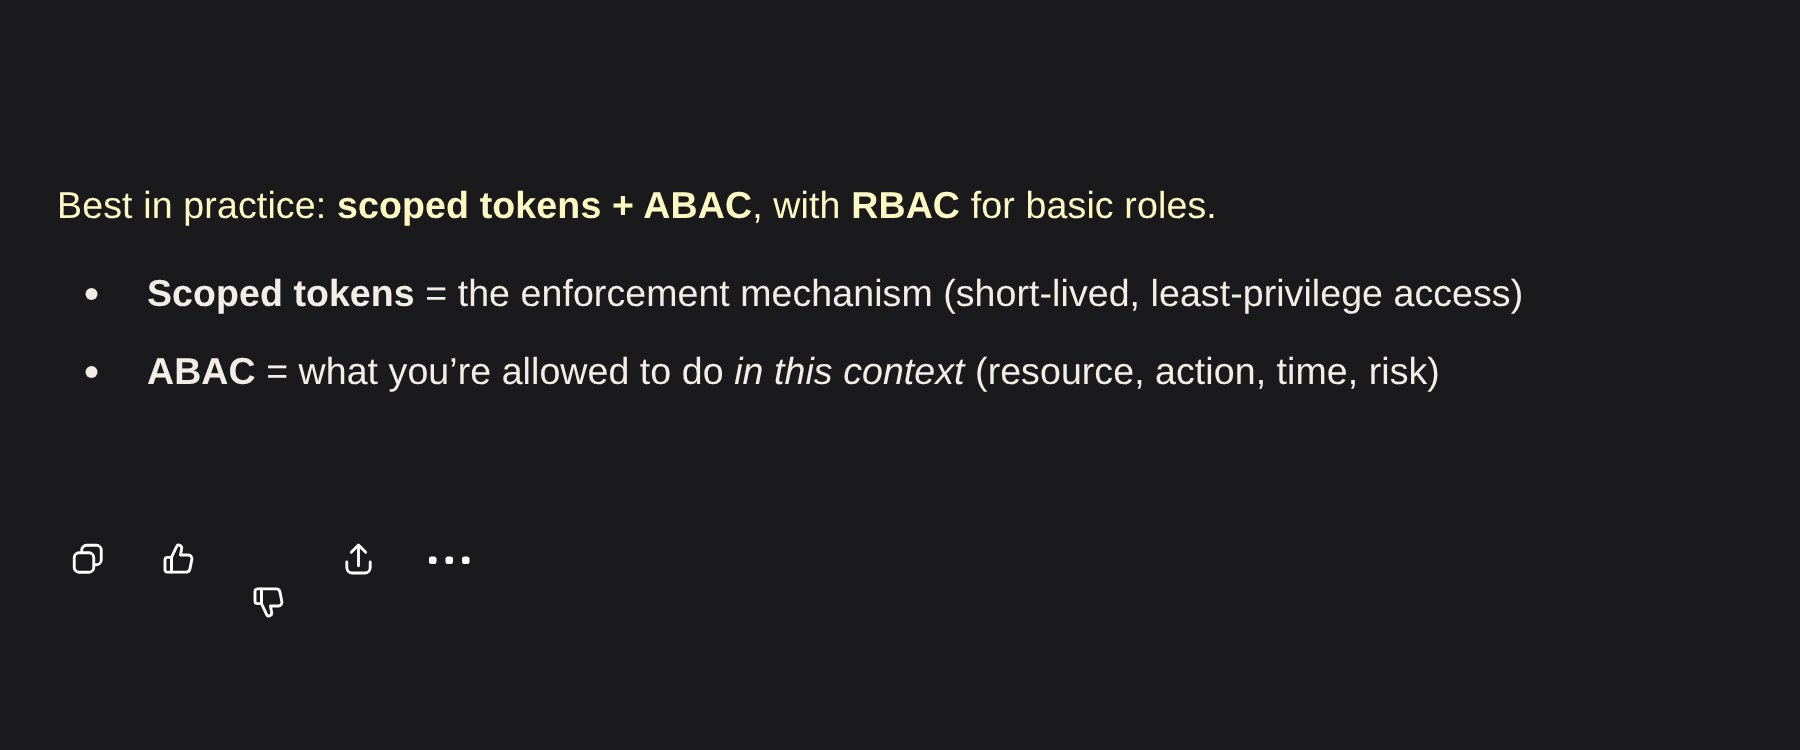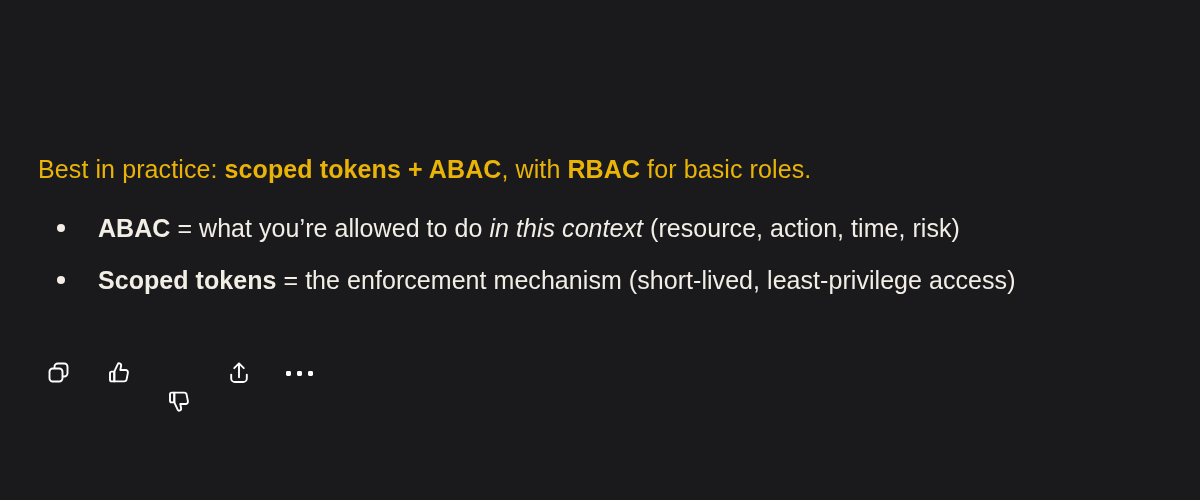--- a/index.html
+++ b/index.html
@@ -25,26 +25,25 @@
   }
 
   .message-block {
     position: absolute;
     left: 38px;
     top: 120px;
     width: 1140px;
   }
 
   .lead-line {
-    color: #eab308;
+    color: #fef9c3;
     font-size: 25px;
     line-height: 34px;
     letter-spacing: 0.1px;
     white-space: nowrap;
-    margin-top: 32px;
   }
   .lead-line .b { font-weight: 700; }
 
   .bullet-list {
     list-style: none;
     margin: 0;
     padding: 0;
     margin-top: 16px;
   }
 
@@ -119,25 +118,25 @@
 <div class="screen">
 
   <div class="message-block">
 
     <div class="lead-line"><span>Best in practice: </span><span class="b">scoped tokens + ABAC</span><span>, with </span><span class="b">RBAC</span><span> for basic roles.</span></div>
 
     <ul class="bullet-list">
 
 
       <li class="bullet-row">
-        <span class="bullet-dot"></span><span class="term">ABAC</span><span> = what you’re allowed to do </span><span class="ital">in this context</span><span> (resource, action, time, risk)</span>
+        <span class="bullet-dot"></span><span class="term">Scoped tokens</span><span> = the enforcement mechanism (short-lived, least-privilege access)</span><span class="ital"></span><span></span>
       </li>
 
       <li class="bullet-row">
-        <span class="bullet-dot"></span><span class="term">Scoped tokens</span><span> = the enforcement mechanism (short-lived, least-privilege access)</span><span class="ital"></span><span></span>
+        <span class="bullet-dot"></span><span class="term">ABAC</span><span> = what you’re allowed to do </span><span class="ital">in this context</span><span> (resource, action, time, risk)</span>
       </li>
 
     </ul>
   </div>
 
   <div class="action-bar">
 
     <button class="action-btn" aria-label="Copy">
       <span>
         <svg width="28" height="28" viewBox="0 0 28 28" fill="none" stroke="#ffffff" stroke-width="1.9" stroke-linecap="round" stroke-linejoin="round">

